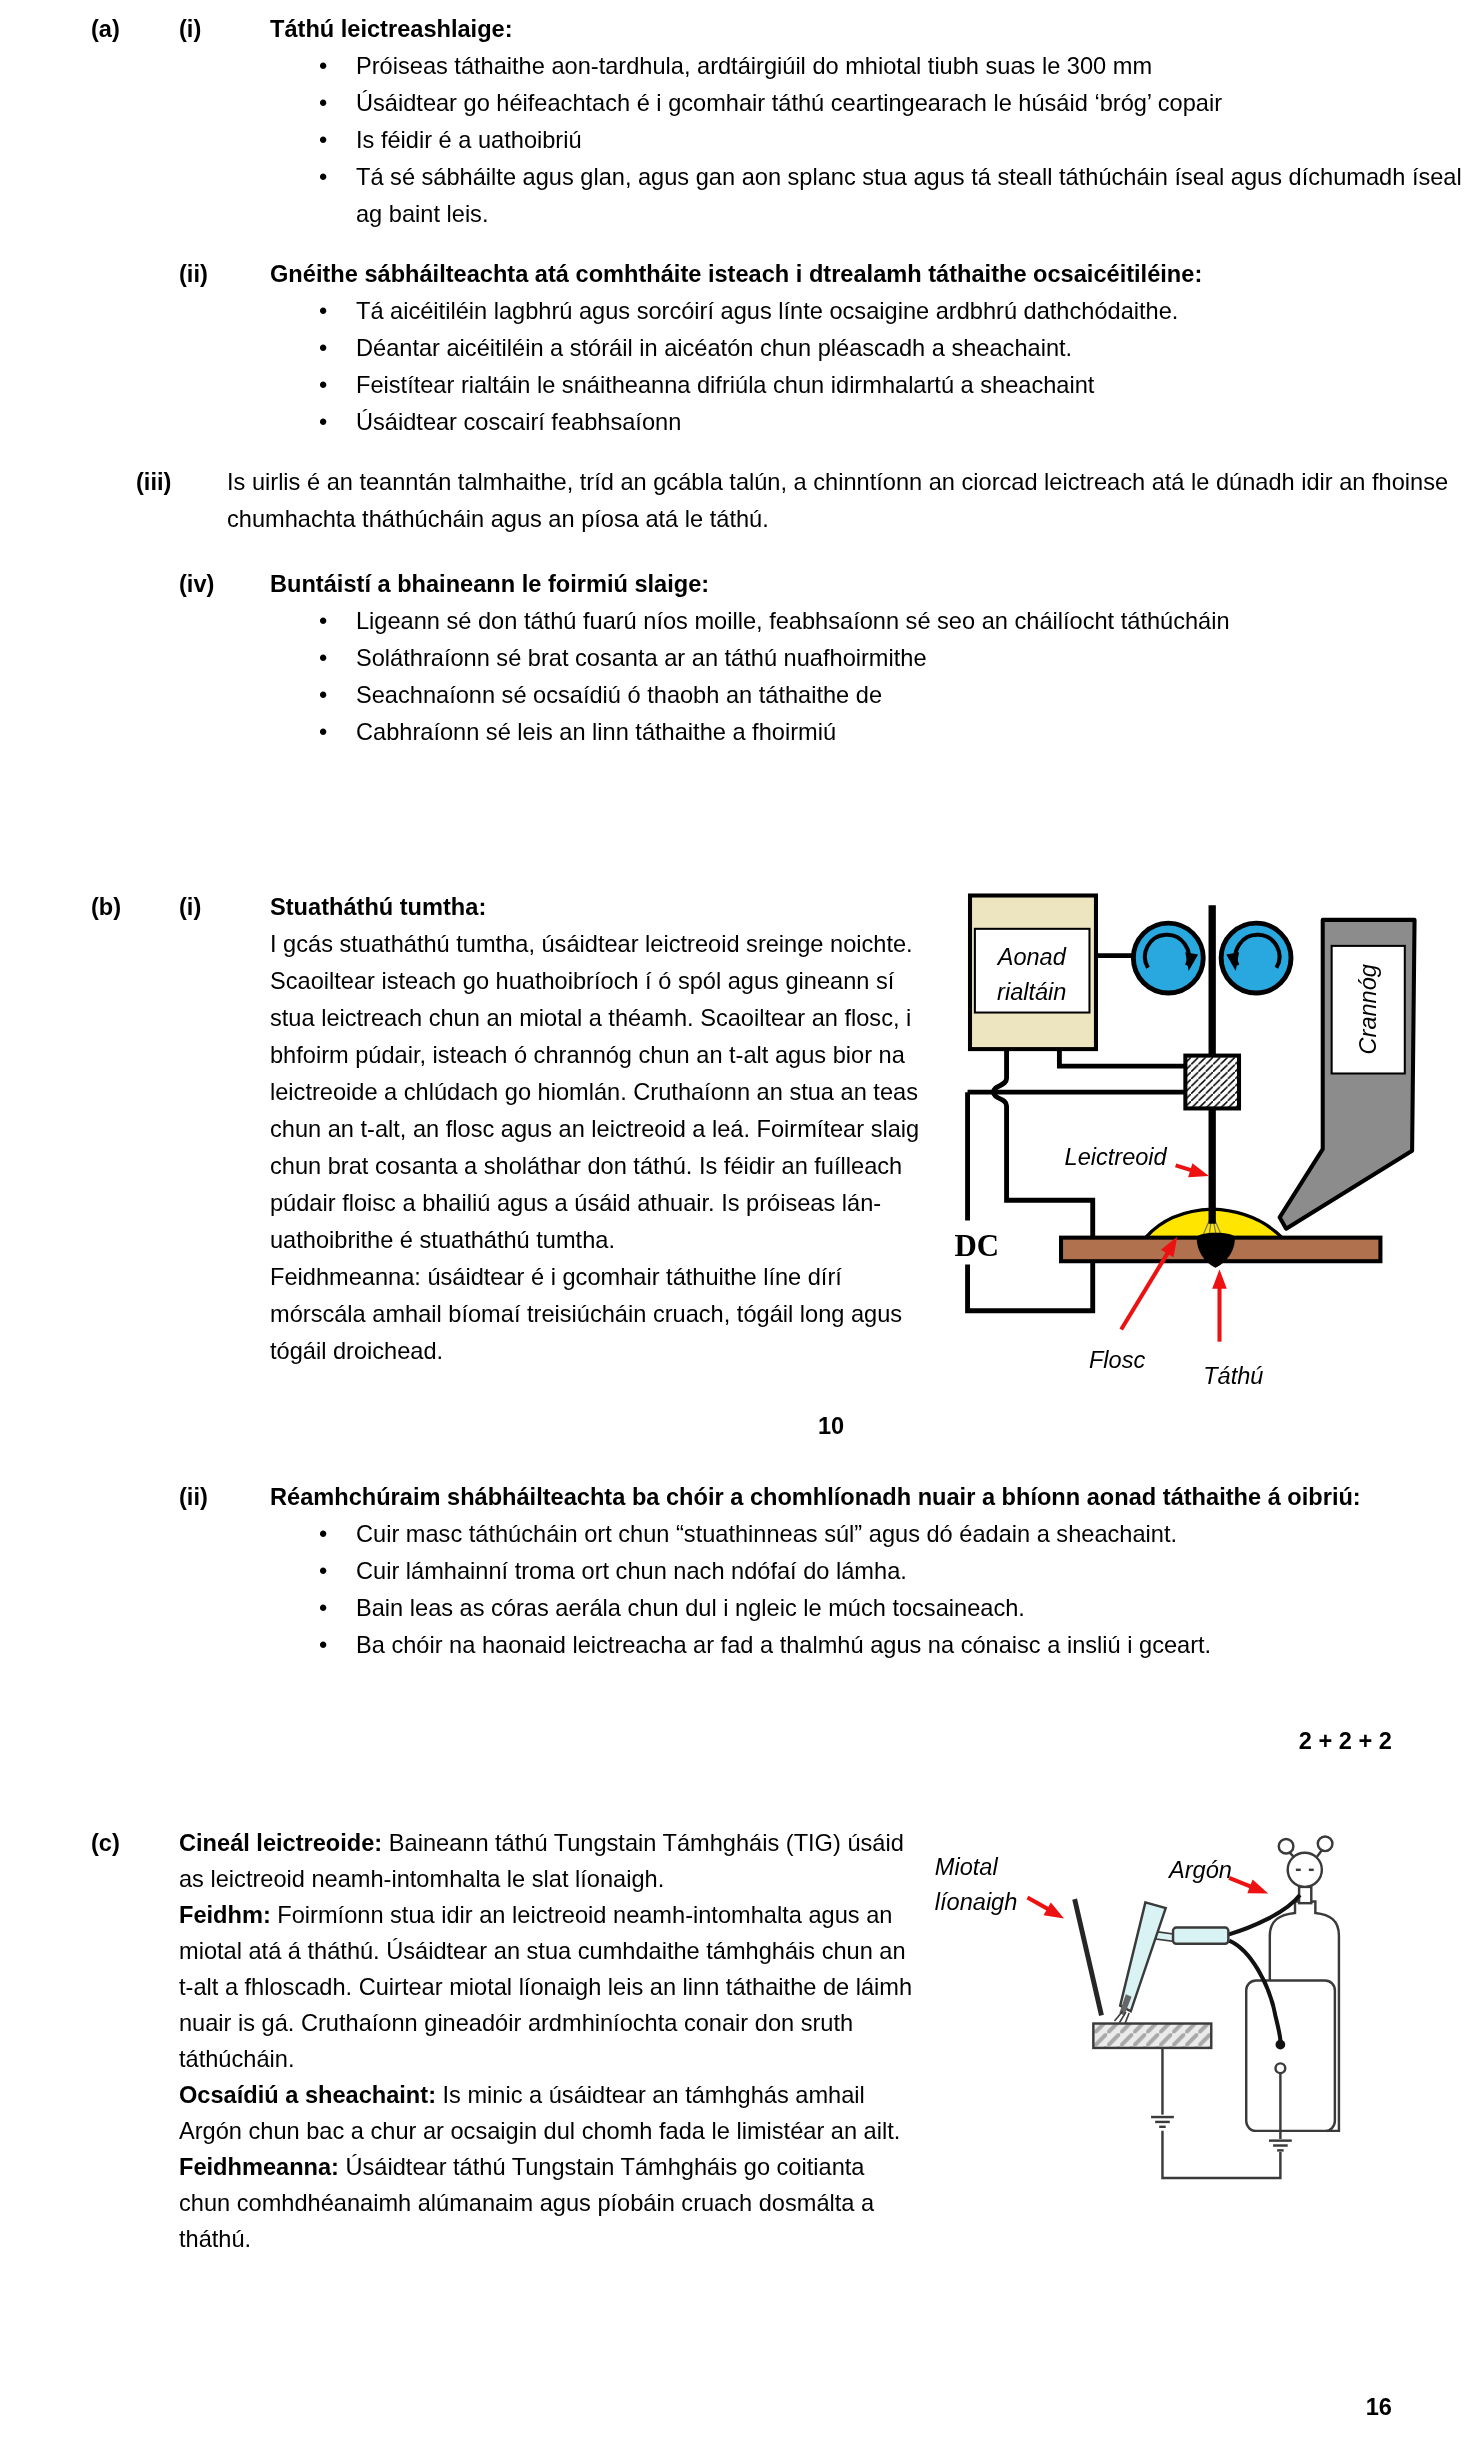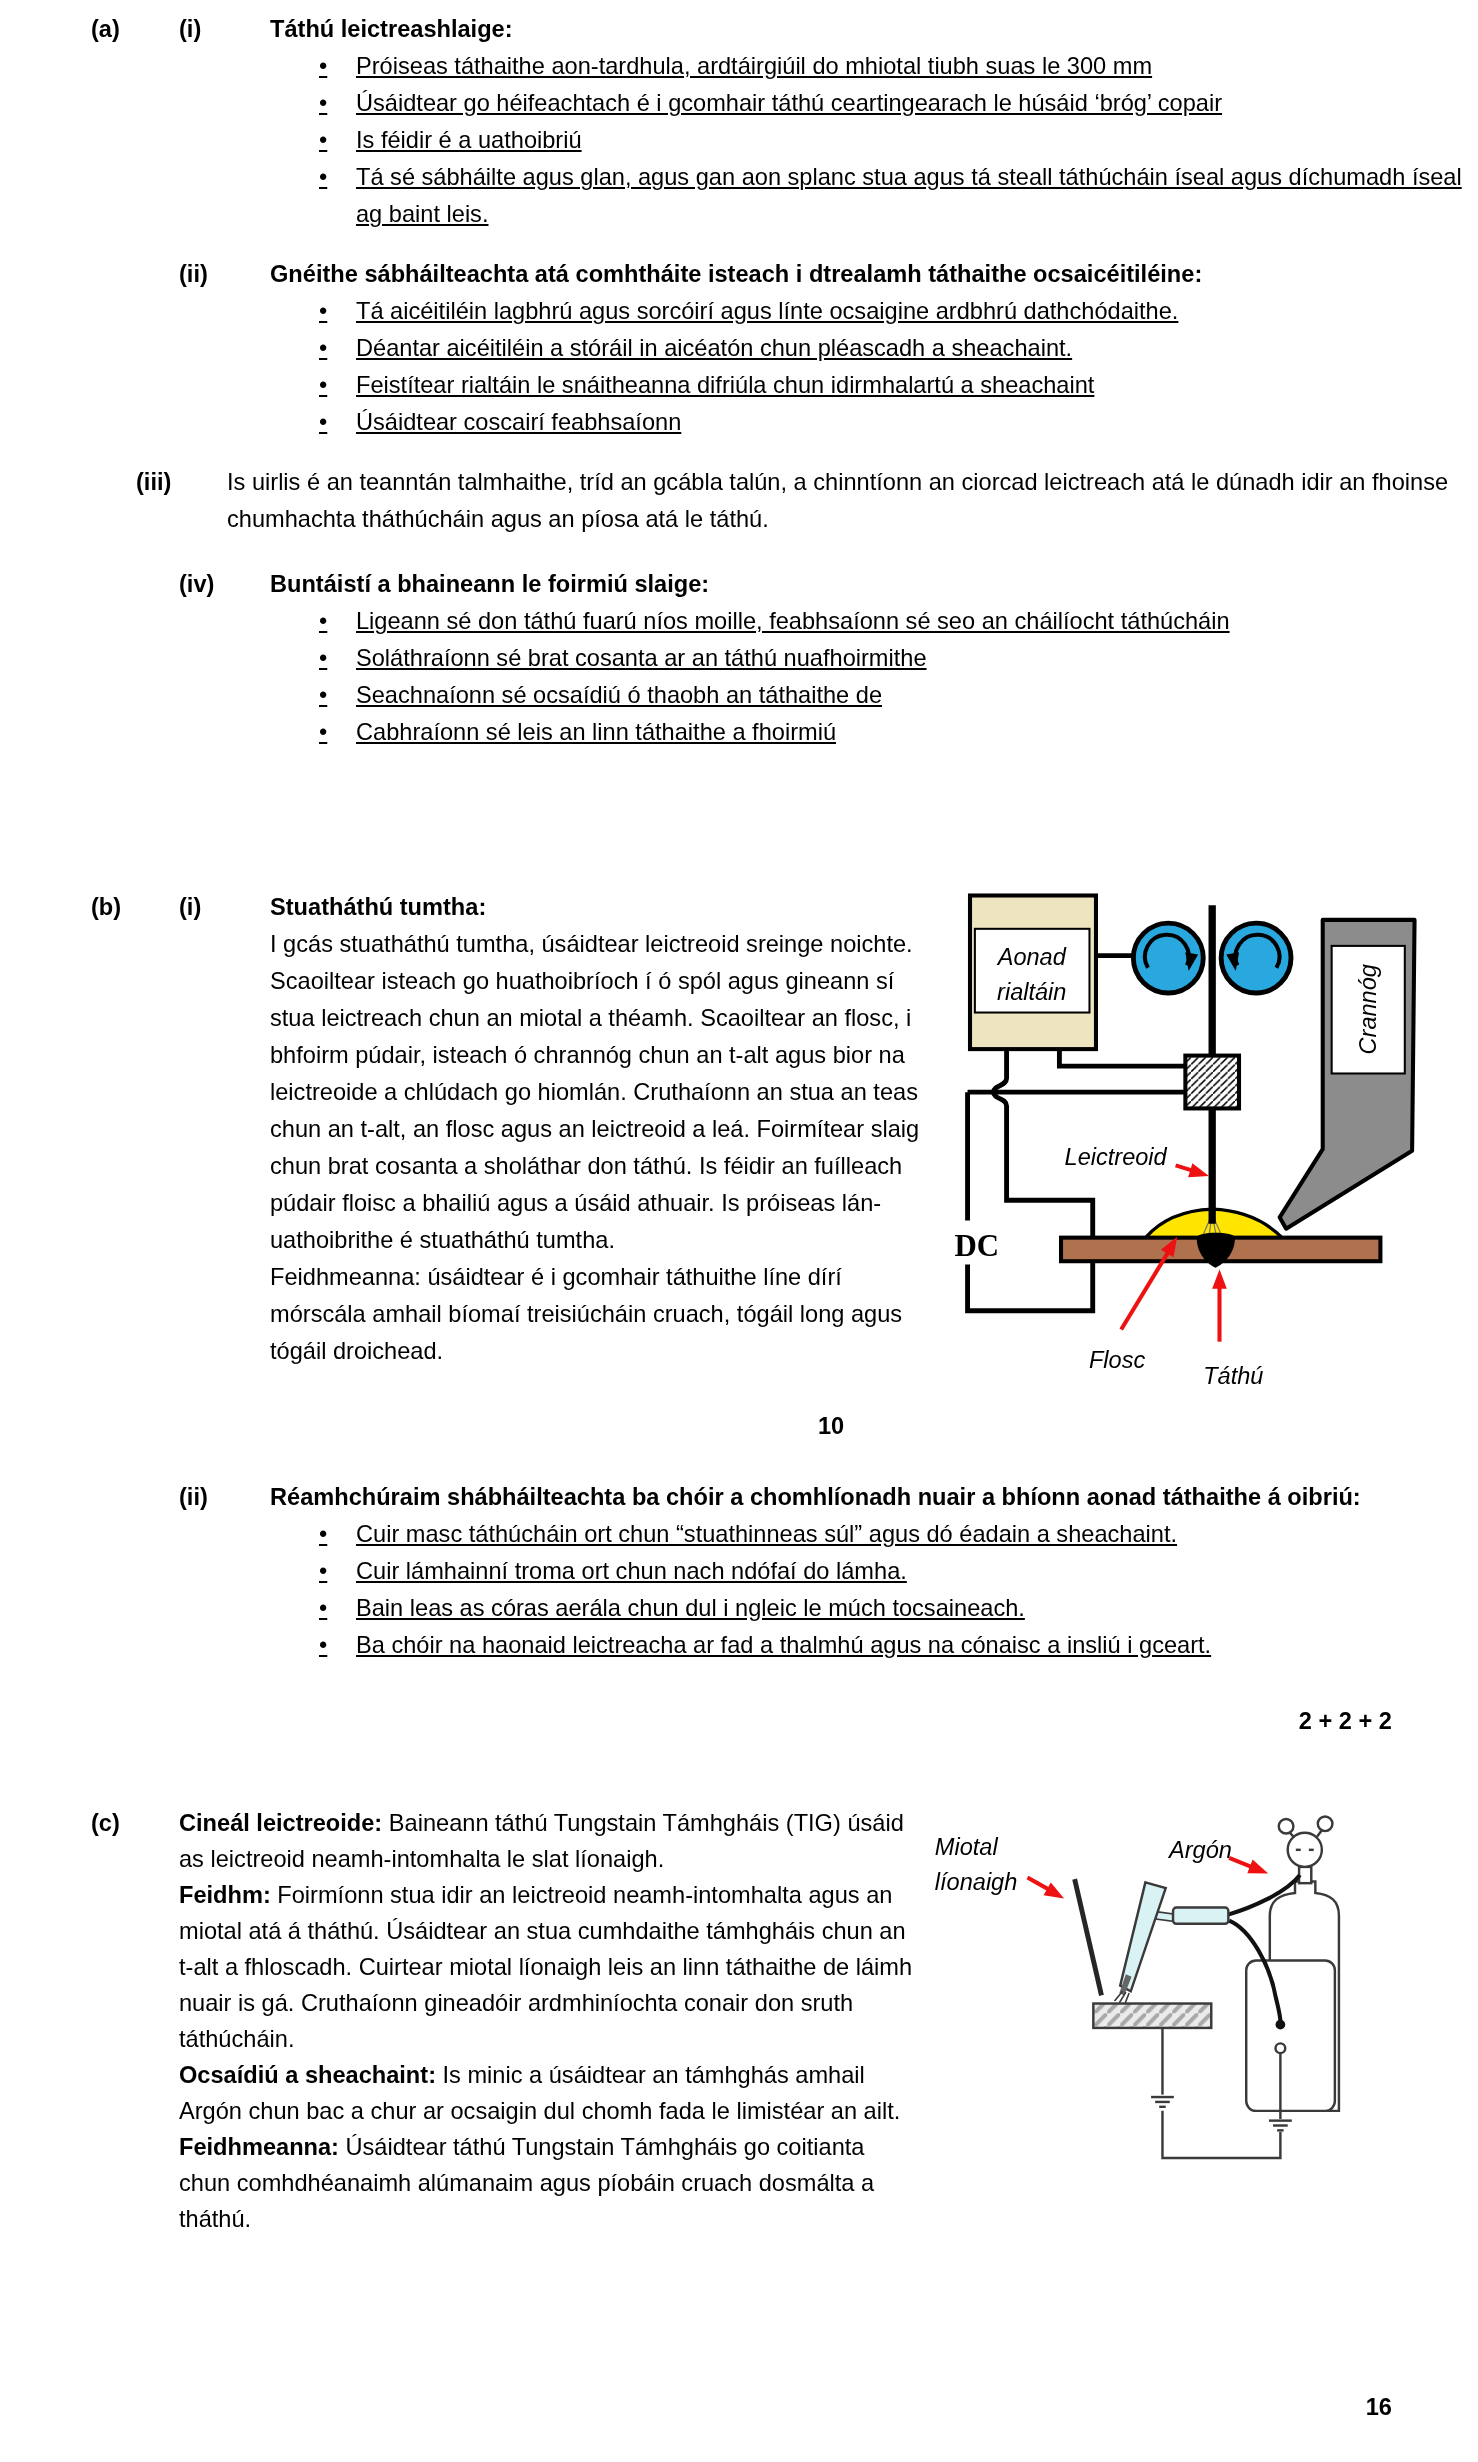--- a/index.html
+++ b/index.html
@@ -8,33 +8,33 @@
     position:relative; width:1478px; height:2462px; background:#ffffff; color:#000;
     font-family:"Liberation Sans", sans-serif; font-size:23.6px; line-height:37px;
     padding-top:11.4px; overflow:hidden;
   }
   .row { display:flex; align-items:flex-start; padding-left:91px; }
   .l1 { flex:0 0 88px; font-weight:bold; }
   .l2 { flex:0 0 91px; font-weight:bold; }
   .content { flex:1; min-width:0; }
   .head { font-weight:bold; }
   .bullets { }
-  .bullet { display:flex; padding-left:49px;text-decoration:underline; }
+  .bullet { display:flex; padding-left:49px; }
   .bullet::before { content:"\2022"; flex:0 0 37px; }
   .bullet-text { flex:1; min-width:0; }
   .marks { font-weight:bold; text-align:right; padding-right:86px; }
   .mb-a { margin-bottom:23px; }
   .mb-iii { margin-bottom:28px;padding-left:48px; }
   .marks-a { margin-top:9.8px; }
   .block-b { margin-top:138px; }
   .figB { float:right; width:543px; height:512px; margin:0 0 6.5px 8.1px; }
   .figC { float:right; width:553px; height:480px; margin:0 0 0 4.9px;text-align:right; }
   .marks-10 { clear:both; margin-top:8px; font-weight:bold; text-align:center; padding-right:86px; }
   .sec-bii { margin-top:34px; }
-  .marks-222 { margin-top:39px; }
+  .marks-222 { margin-top:59px; }
   .block-c { margin-top:65px; }
   .c-content { line-height:36px; }
   .c-content p { margin:0; }
   .c-content b { font-weight:bold; }
   p { margin:0; }
   .total { position:absolute; top:2389px; right:86px; font-weight:bold; }
   svg text { font-family:"Liberation Sans", sans-serif; }
   svg .dia-label { font-style:italic; font-size:29px; fill:#000; }
   svg .dc-label { font-family:"Liberation Serif", serif; font-weight:bold; font-size:38px; fill:#000; }
 </style>

